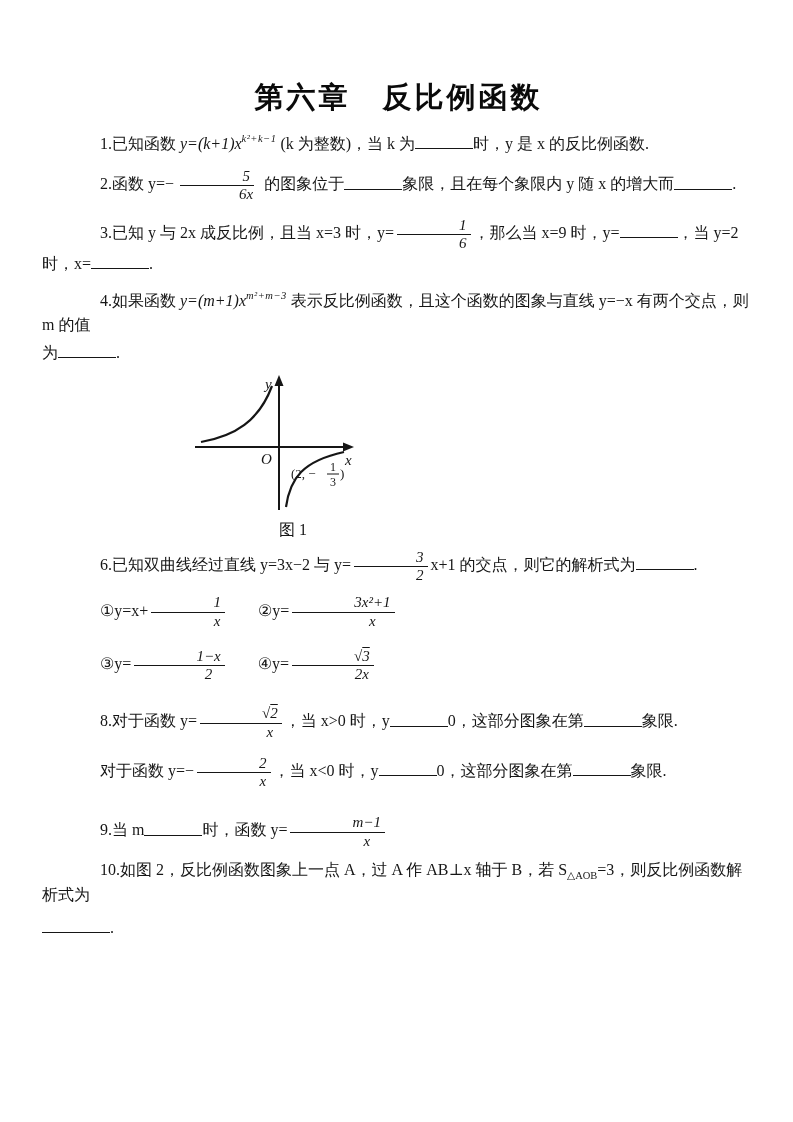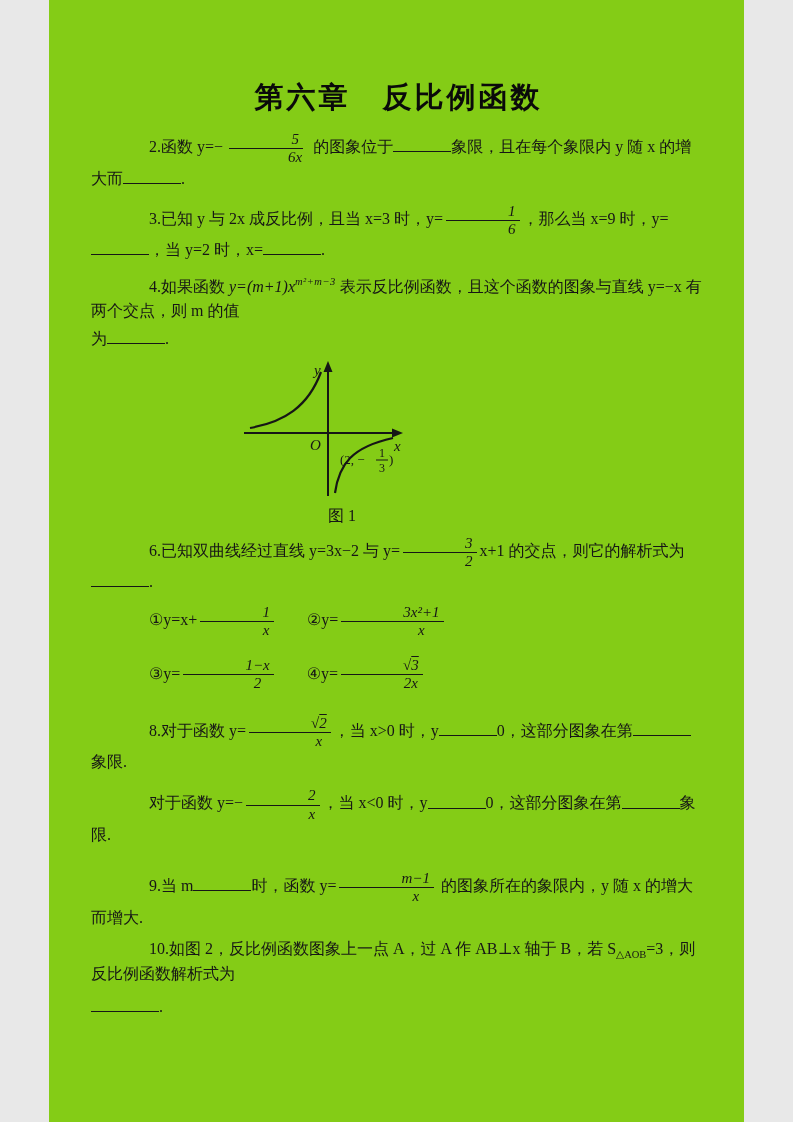--- a/index.html
+++ b/index.html
@@ -1,20 +1,20 @@
 <!DOCTYPE html>
 <html><head>
 <meta charset="utf-8">
 <style>
   html,body { margin:0; padding:0; background:#e8e8e8; }
   .page {
     position:relative;
-    width:695px; height:1122px;
+    width:793px; height:1122px;
     margin:0 auto;
-    background:#84cc16;
+    background:#ffffff;
     color:#161616;
     font-family:"Liberation Serif","DejaVu Serif",serif;
     font-size:16px;
     box-sizing:border-box;
     padding:78px 38px 0 42px;
     overflow:hidden;
   }
   .title {
     margin:0;
     text-align:center;
@@ -49,20 +49,21 @@
   svg text { font-family:"Liberation Serif","DejaVu Serif",serif; fill:#161616; }
 </style>
 </head>
 <body>
 
 <div class="page">
 
   <h1 class="title">第六章　反比例函数</h1>
 
 
+  <p class="line"><span>1.已知函数 </span><span class="math">y=(k+1)x</span><sup class="exp">k²+k−1</sup><span> (k 为整数)，当 k 为</span><span class="blank"></span><span>时，y 是 x 的反比例函数.</span></p>
 
   <p class="line"><span>2.函数 y=−</span><span class="frac">
         <span class="num">5</span>
         <span class="den">6x</span>
       </span><span> 的图象位于</span><span class="blank"></span><span>象限，且在每个象限内 y 随 x 的增大而</span><span class="blank"></span><span>.</span></p>
 
   <p class="line"><span>3.已知 y 与 2x 成反比例，且当 x=3 时，y=</span><span class="frac">
         <span class="num">1</span>
         <span class="den">6</span>
       </span><span>，那么当 x=9 时，y=</span><span class="blank"></span><span>，当 y=2 时，x=</span><span class="blank"></span><span>.</span></p>
@@ -121,18 +122,18 @@
       </span><span>，当 x&gt;0 时，y</span><span class="blank"></span><span>0，这部分图象在第</span><span class="blank"></span><span>象限.</span></p>
 
   <p class="line" style="margin-top:14px"><span>对于函数 y=−</span><span class="frac">
         <span class="num">2</span>
         <span class="den">x</span>
       </span><span>，当 x&lt;0 时，y</span><span class="blank"></span><span>0，这部分图象在第</span><span class="blank"></span><span>象限.</span></p>
 
   <p class="line" style="margin-top:24px"><span>9.当 m</span><span class="blank"></span><span>时，函数 y=</span><span class="frac">
         <span class="num">m−1</span>
         <span class="den">x</span>
-      </span><span> 的图象所在的象限内，y 随 x 的增大而增大.</span></p>
+      </span></p>
 
   <p class="line" style="margin-top:8px"><span>10.如图 2，反比例函数图象上一点 A，过 A 作 AB⊥x 轴于 B，若 S</span><sub class="sb">△AOB</sub><span>=3，则反比例函数解析式为</span></p>
   <p class="cont" style="margin-top:10px"><span class="blank wide"></span><span>.</span></p>
 
 </div>
 
 </body></html>

